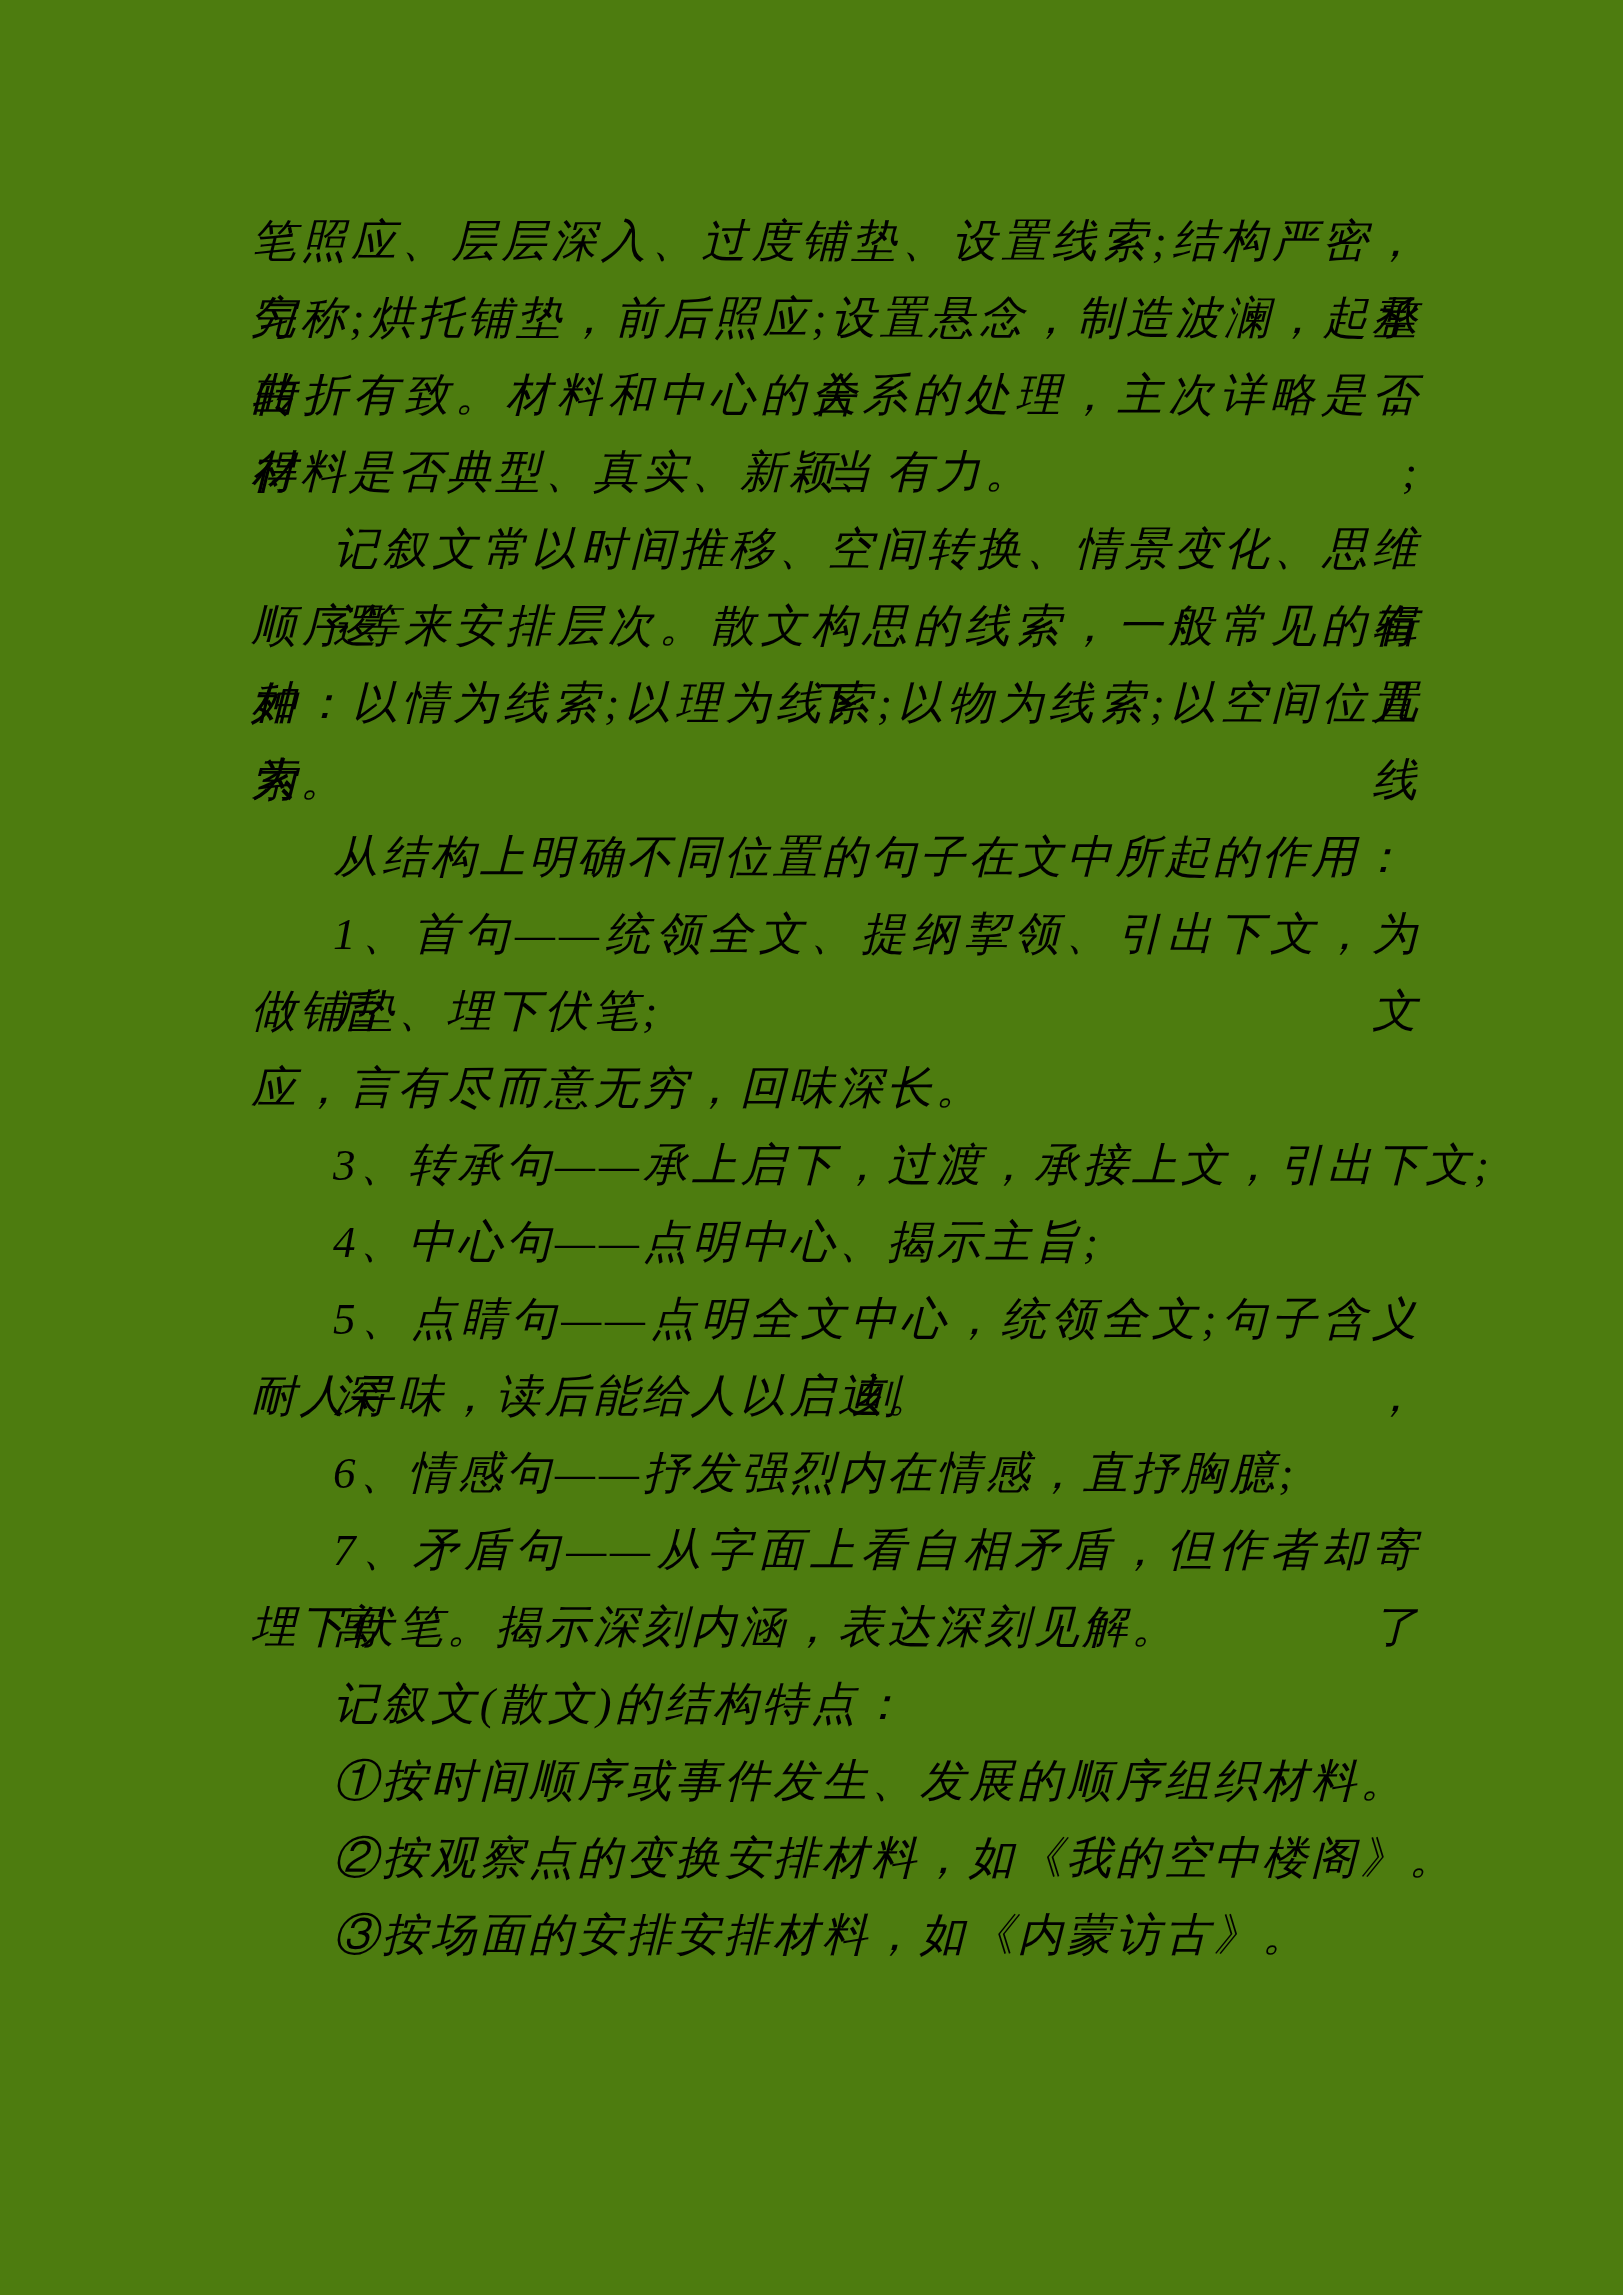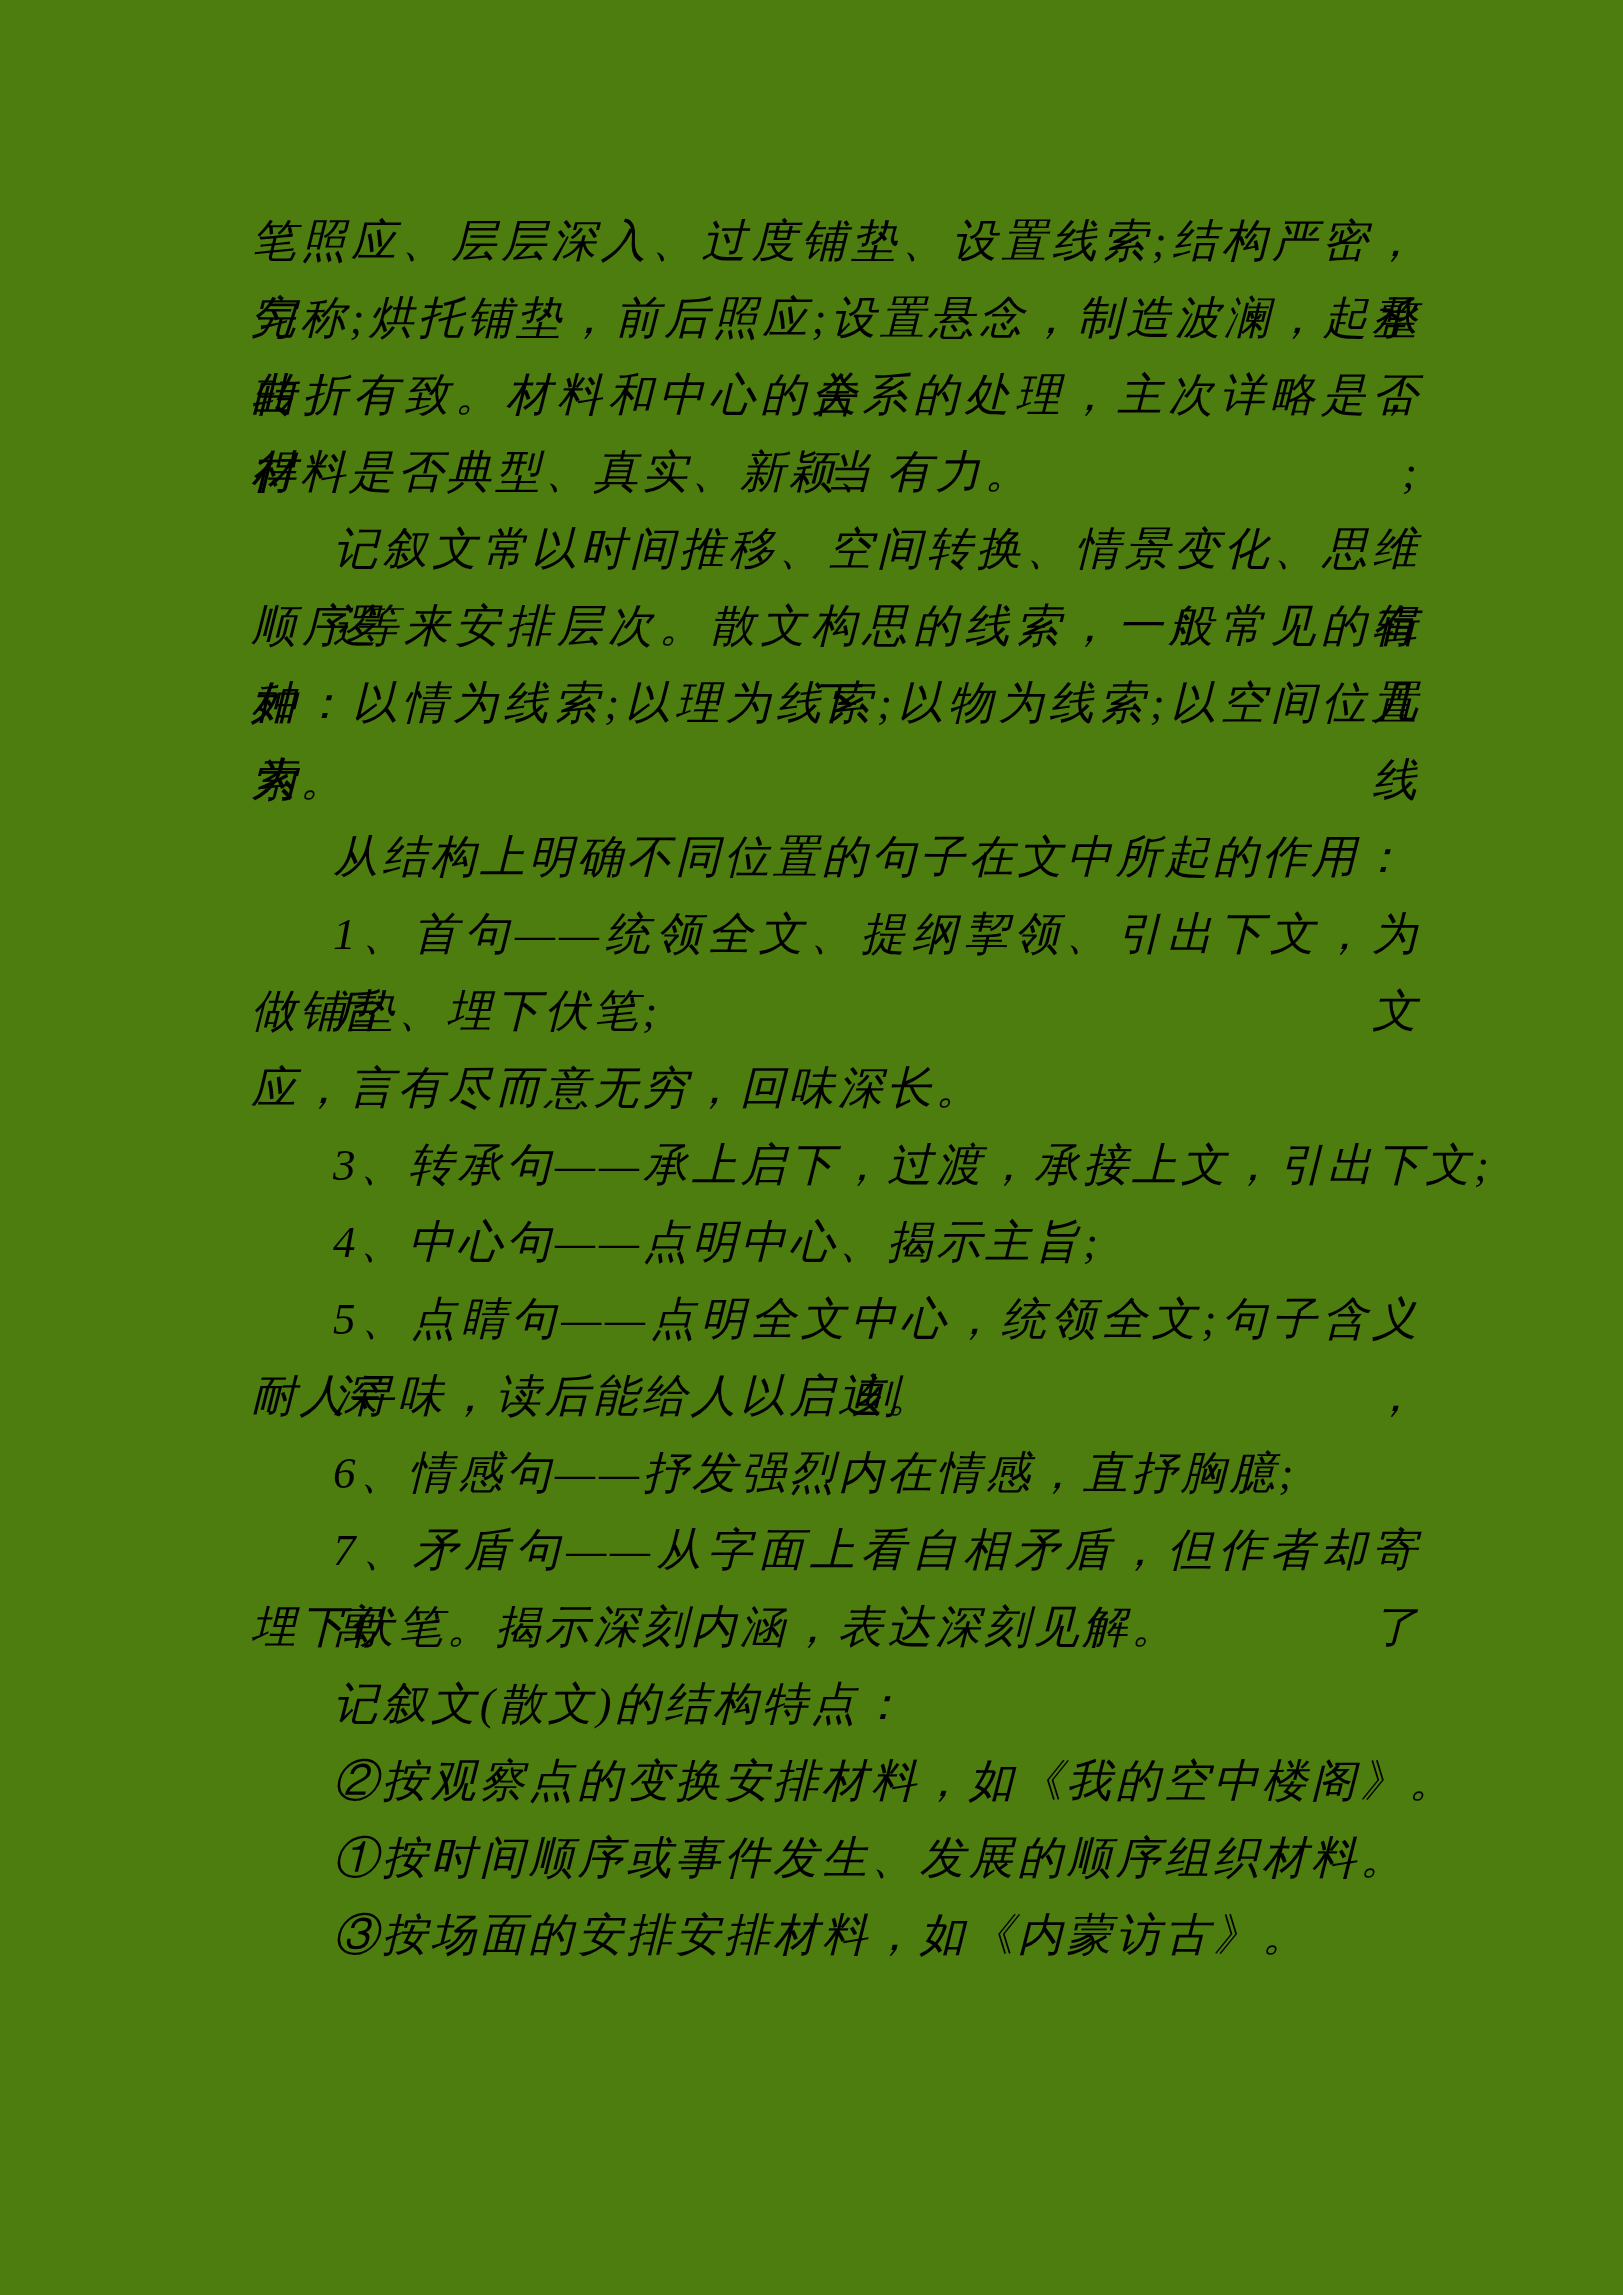--- a/index.html
+++ b/index.html
@@ -64,18 +64,18 @@
     <div class="line">做铺垫、埋下伏笔;</div>
     <div class="line">应，言有尽而意无穷，回味深长。</div>
     <div class="line indent">3、转承句——承上启下，过渡，承接上文，引出下文;</div>
     <div class="line indent">4、中心句——点明中心、揭示主旨;</div>
     <div class="line just indent">5、点睛句——点明全文中心，统领全文;句子含义深刻，</div>
     <div class="line">耐人寻味，读后能给人以启迪。</div>
     <div class="line indent">6、情感句——抒发强烈内在情感，直抒胸臆;</div>
     <div class="line just indent">7、矛盾句——从字面上看自相矛盾，但作者却寄寓了</div>
     <div class="line">埋下伏笔。揭示深刻内涵，表达深刻见解。</div>
     <div class="line indent">记叙文(散文)的结构特点：</div>
+    <div class="line indent">①按时间顺序或事件发生、发展的顺序组织材料。</div>
     <div class="line indent">②按观察点的变换安排材料，如《我的空中楼阁》。</div>
-    <div class="line indent">①按时间顺序或事件发生、发展的顺序组织材料。</div>
     <div class="line indent">③按场面的安排安排材料，如《内蒙访古》。</div>
   </div>
 </div>
 
 
 </body></html>

